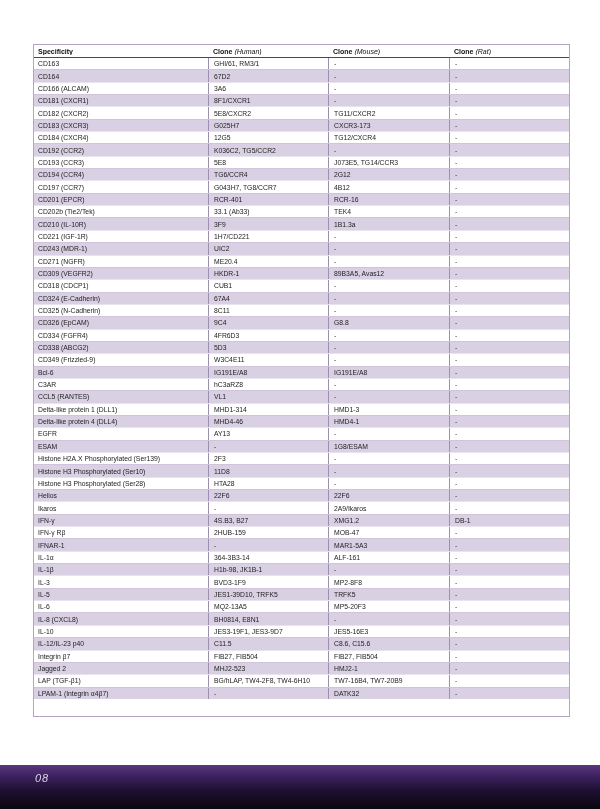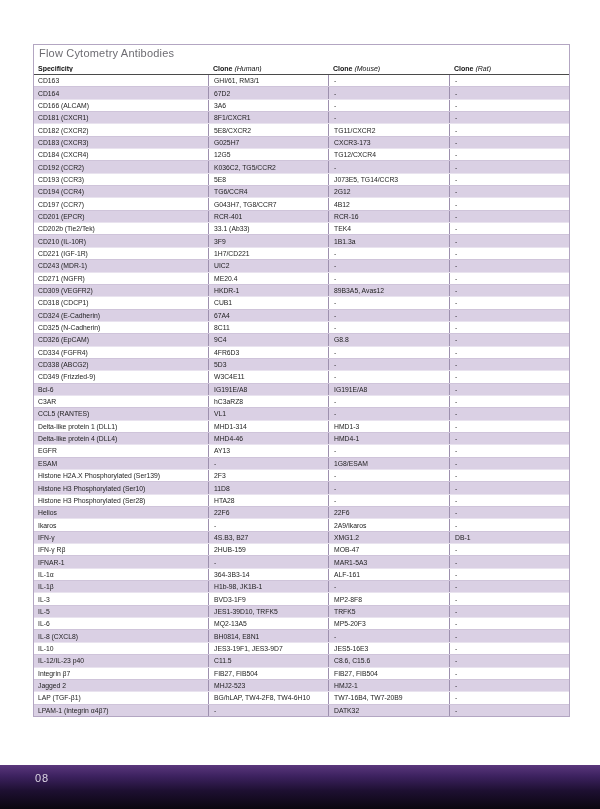--- a/index.html
+++ b/index.html
@@ -67,37 +67,37 @@
     left:0; top:765px;
     width:600px; height:44px;
     background:linear-gradient(180deg,#5a377c 0%,#3d2260 25%,#1e1032 58%,#0a060f 100%);
   }
   .page-num{
     position:absolute;
     left:35px; top:7px;
     color:#dcd6e4;
     font-size:11px;
     letter-spacing:1px;
+    font-style:italic;
   }
   .slogan{
     position:absolute;
     left:0; top:8px;
     width:100%;
     text-align:center;
     color:#ffffff;
     font-size:9.5px;
     font-weight:bold;
     letter-spacing:0.5px;
   }
 </style>
 </head>
 <body>
 
 <div class="table-wrap">
-  <div class="table-title">Flow Cytometry Antibodies</div>
 
   <div class="thead">
     <div class="hcell c0">
       <span class="label">Specificity</span><span class="qualifier"></span>
     </div>
     <div class="hcell c1">
       <span class="label">Clone</span><span class="qualifier">(Human)</span>
     </div>
     <div class="hcell c2">
       <span class="label">Clone</span><span class="qualifier">(Mouse)</span>

